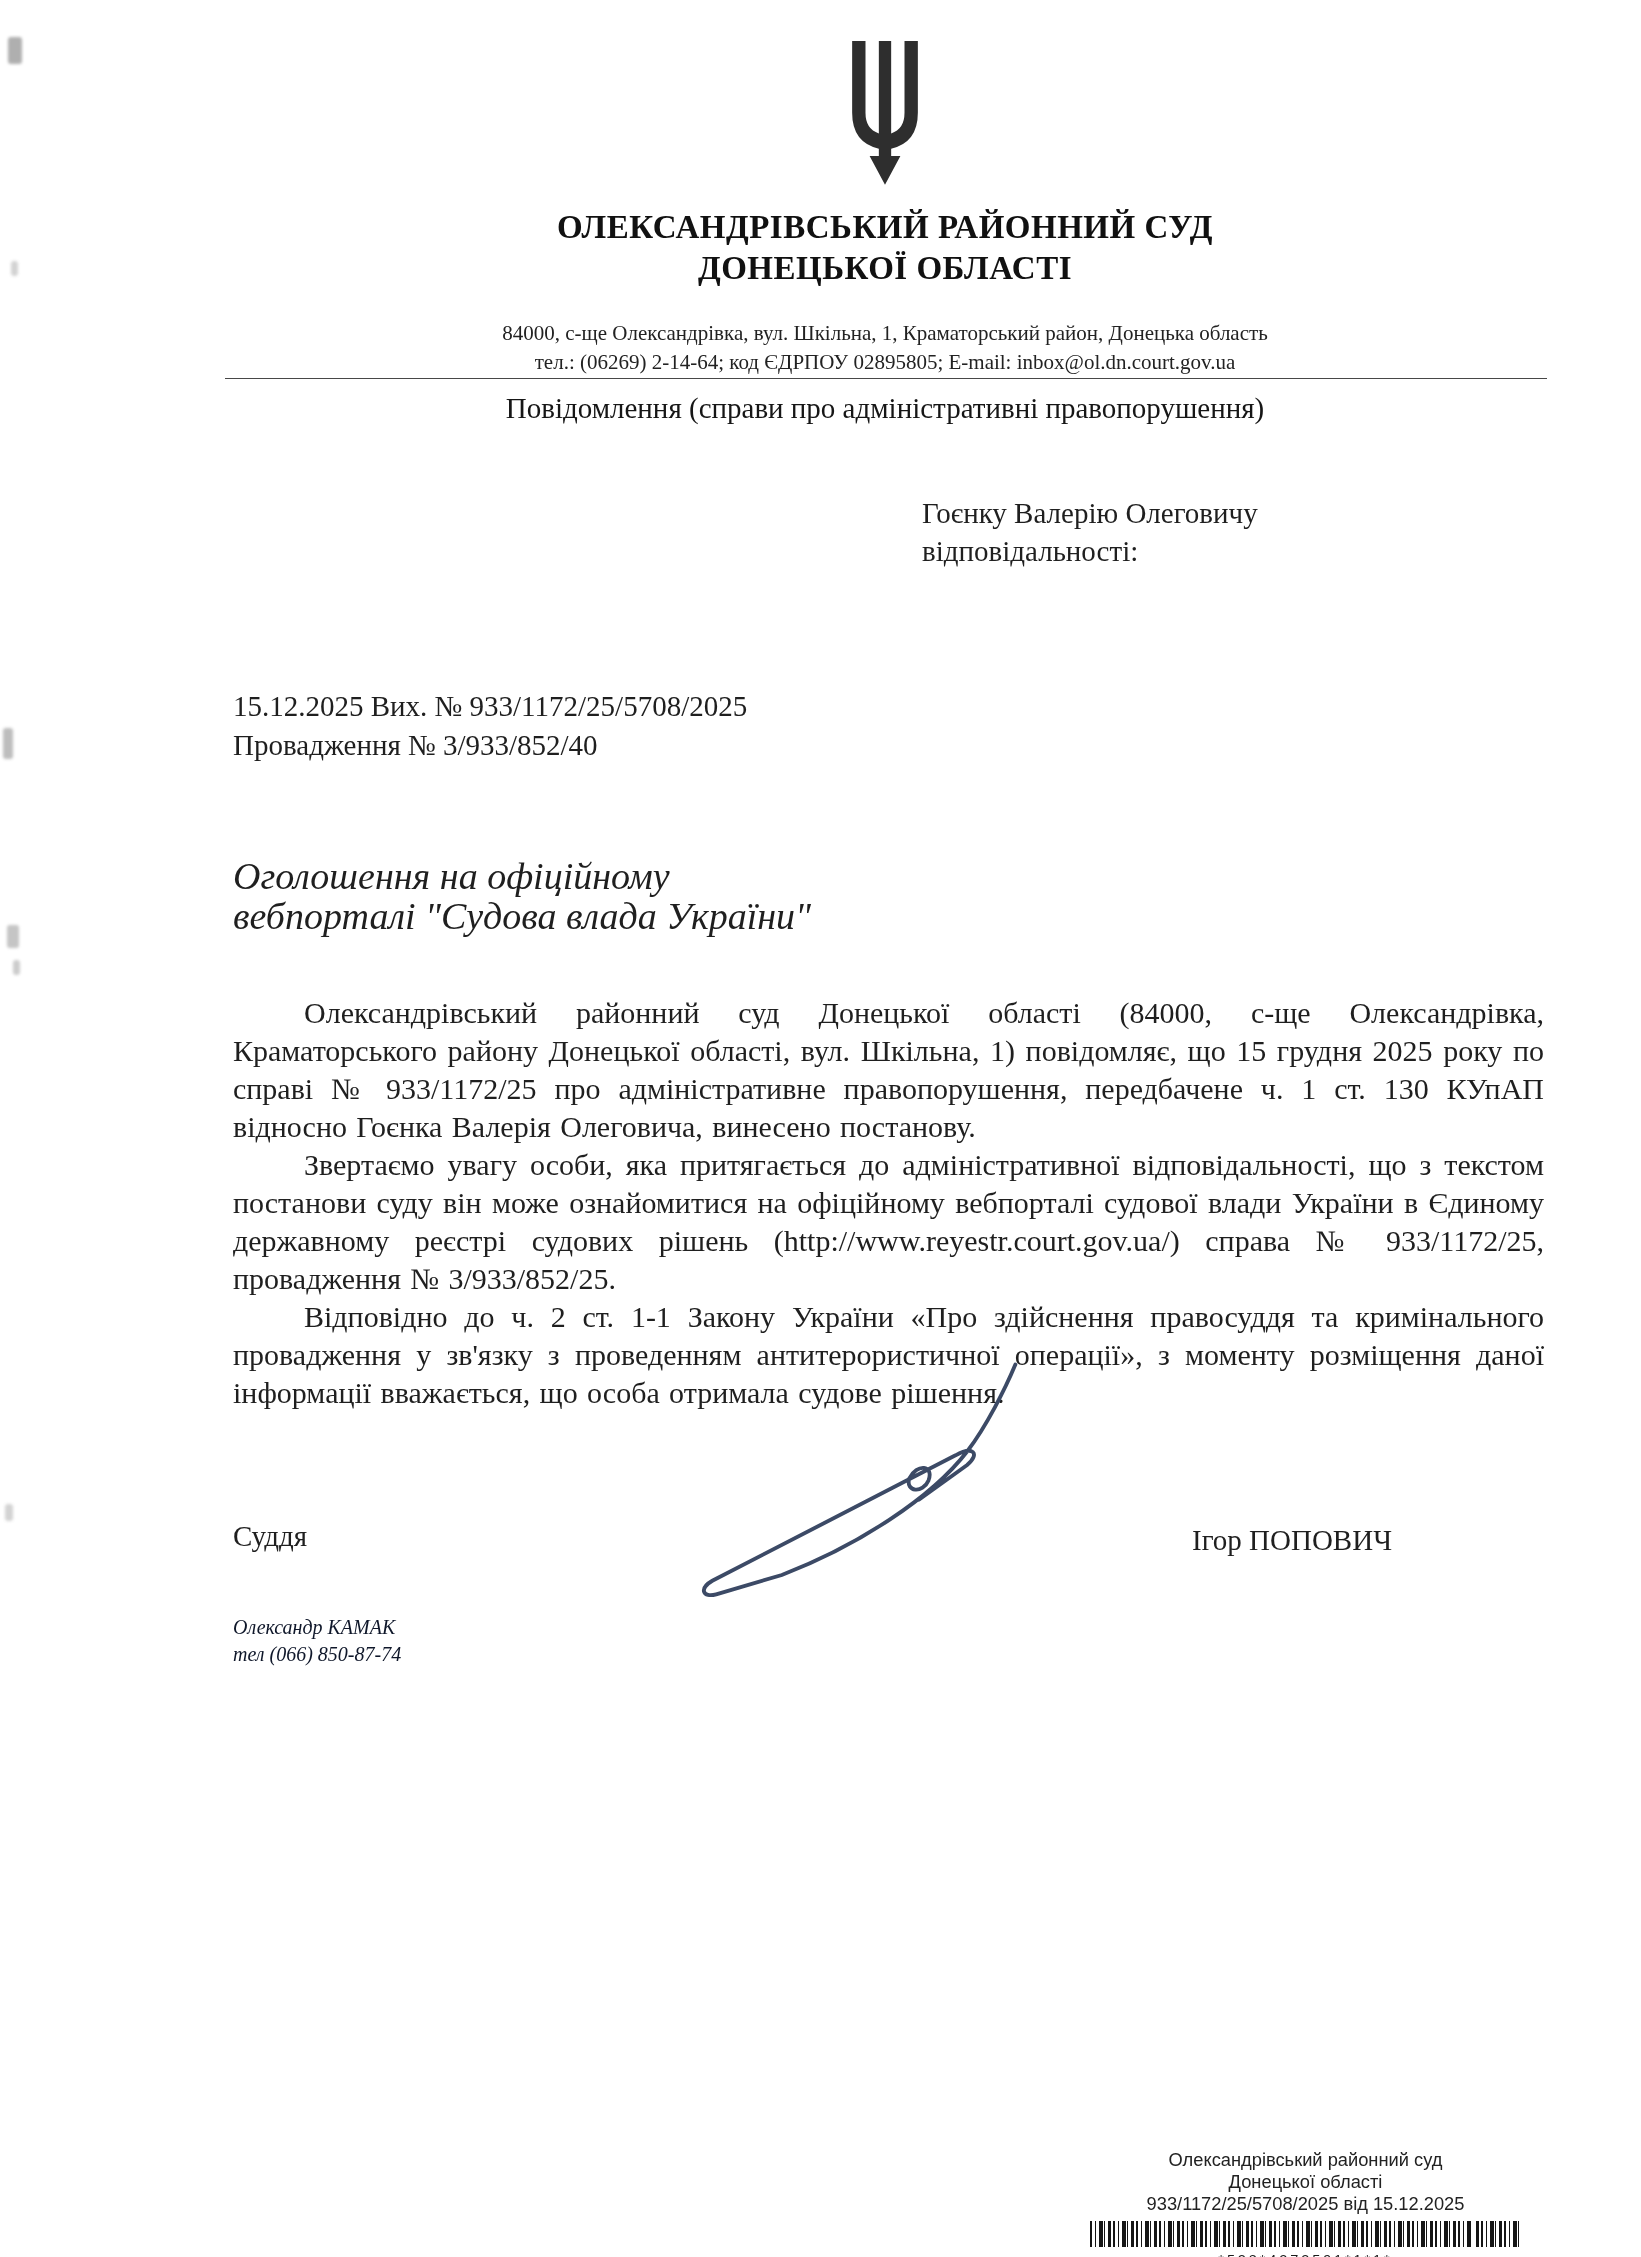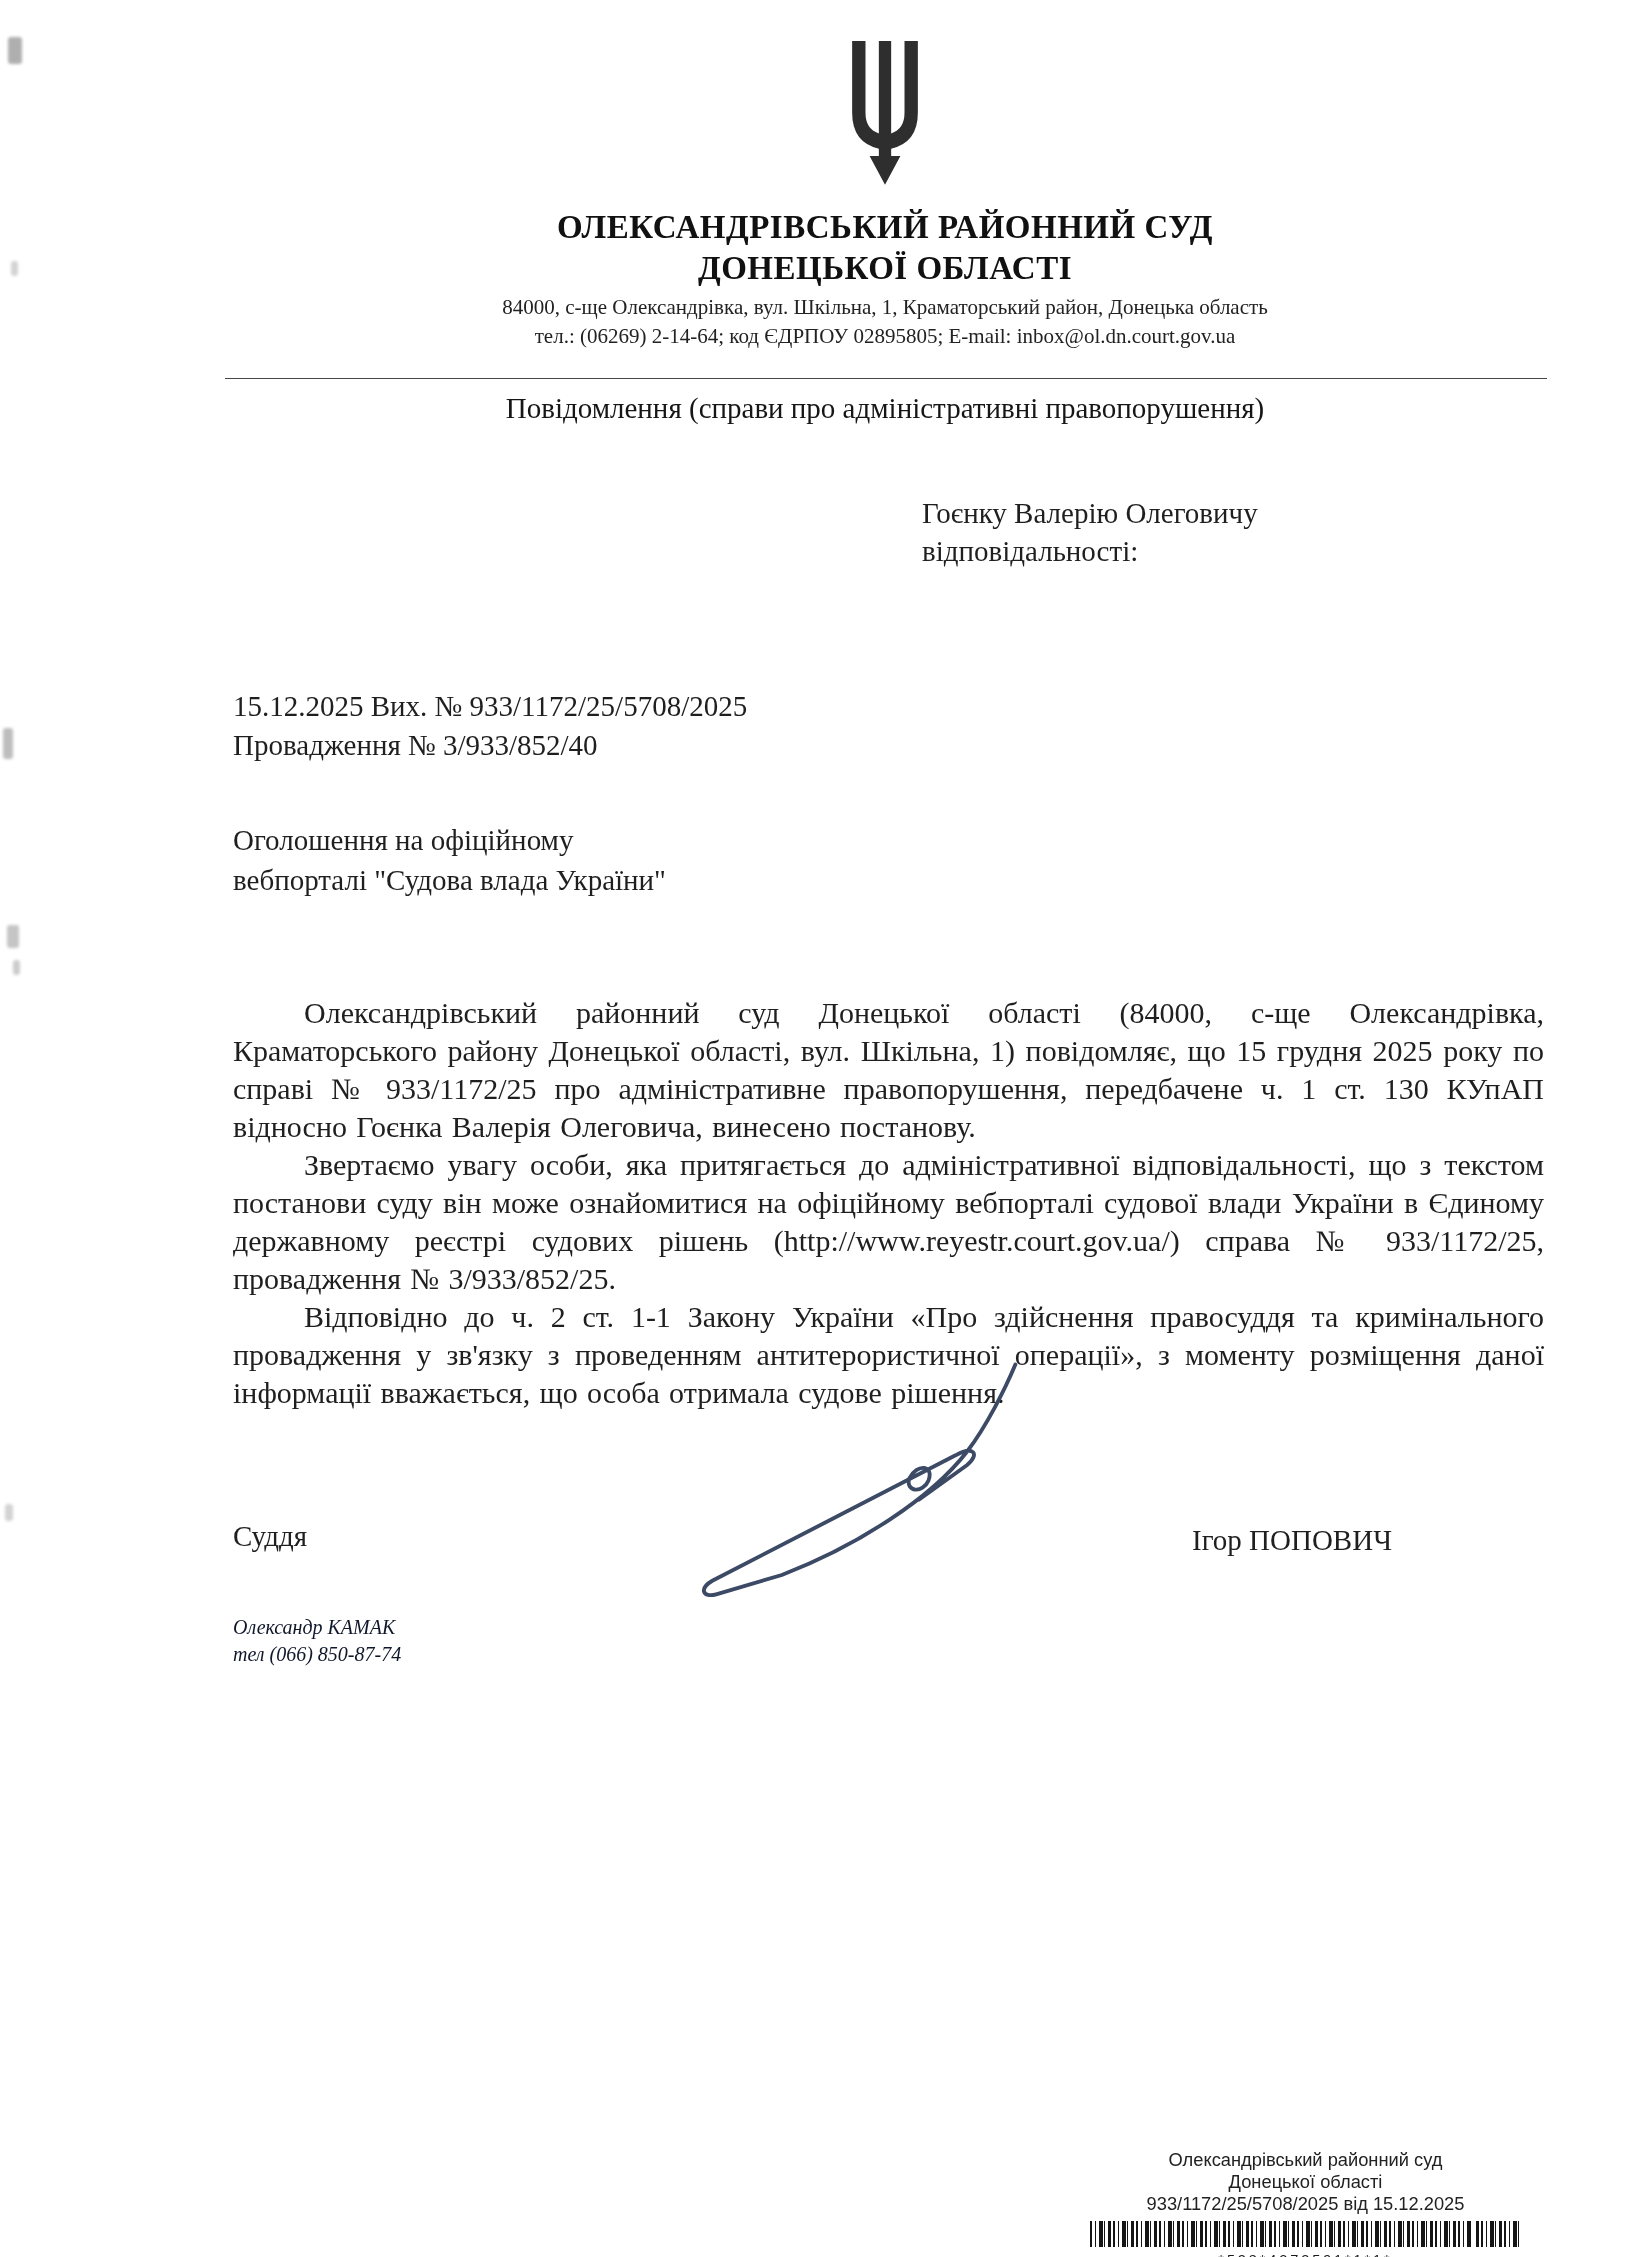--- a/index.html
+++ b/index.html
@@ -16,43 +16,43 @@
   .centered { position: absolute; left: 129px; right: 0; text-align: center; }
 
   .header-block { top: 41px; }
   .emblem { display: inline-block; }
   .court-title {
     font-size: 33px; font-weight: bold; letter-spacing: 0.5px;
     line-height: 41px; color: #111;
   }
   .court-title.first { margin-top: 7.7px; }
   .court-meta { font-size: 21px; line-height: 29px; color: #222; }
-  .court-meta.first { margin-top: 4px; }
+  .court-meta.first { margin-top: 30px; }
 
   .rule {
     position: absolute; top: 378px; left: 225px; width: 1322px;
     border-top: 1.9px solid #474747; height: 0;
   }
 
   .subject { top: 392px; font-size: 29px; color: #161616; font-family: Liberation Serif, serif; }
 
   .addressee {
     position: absolute; top: 494px; left: 922px; width: 628px;
     font-size: 29px; line-height: 38px;
   }
   .just-line { text-align: justify; text-align-last: justify; }
 
   .reference {
     position: absolute; top: 687px; left: 233px;
     font-size: 29px; line-height: 39px;
   }
 
   .announcement {
-    position: absolute; top: 820px; left: 233px;
-    font-size: 29px; line-height: 40px;
+    position: absolute; top: 856px; left: 233px;
+    font-size: 38px; line-height: 40px; font-style: italic;
   }
 
   .body-text {
     position: absolute; top: 994px; left: 233px; width: 1311px;
     font-size: 30px; line-height: 38px;
     text-align: justify; word-spacing: 1.9px;
   }
   .body-text p { text-indent: 71px; margin: 0; }
 
   .sign-row { position: absolute; top: 1508px; left: 0; right: 0; font-size: 29px; }

